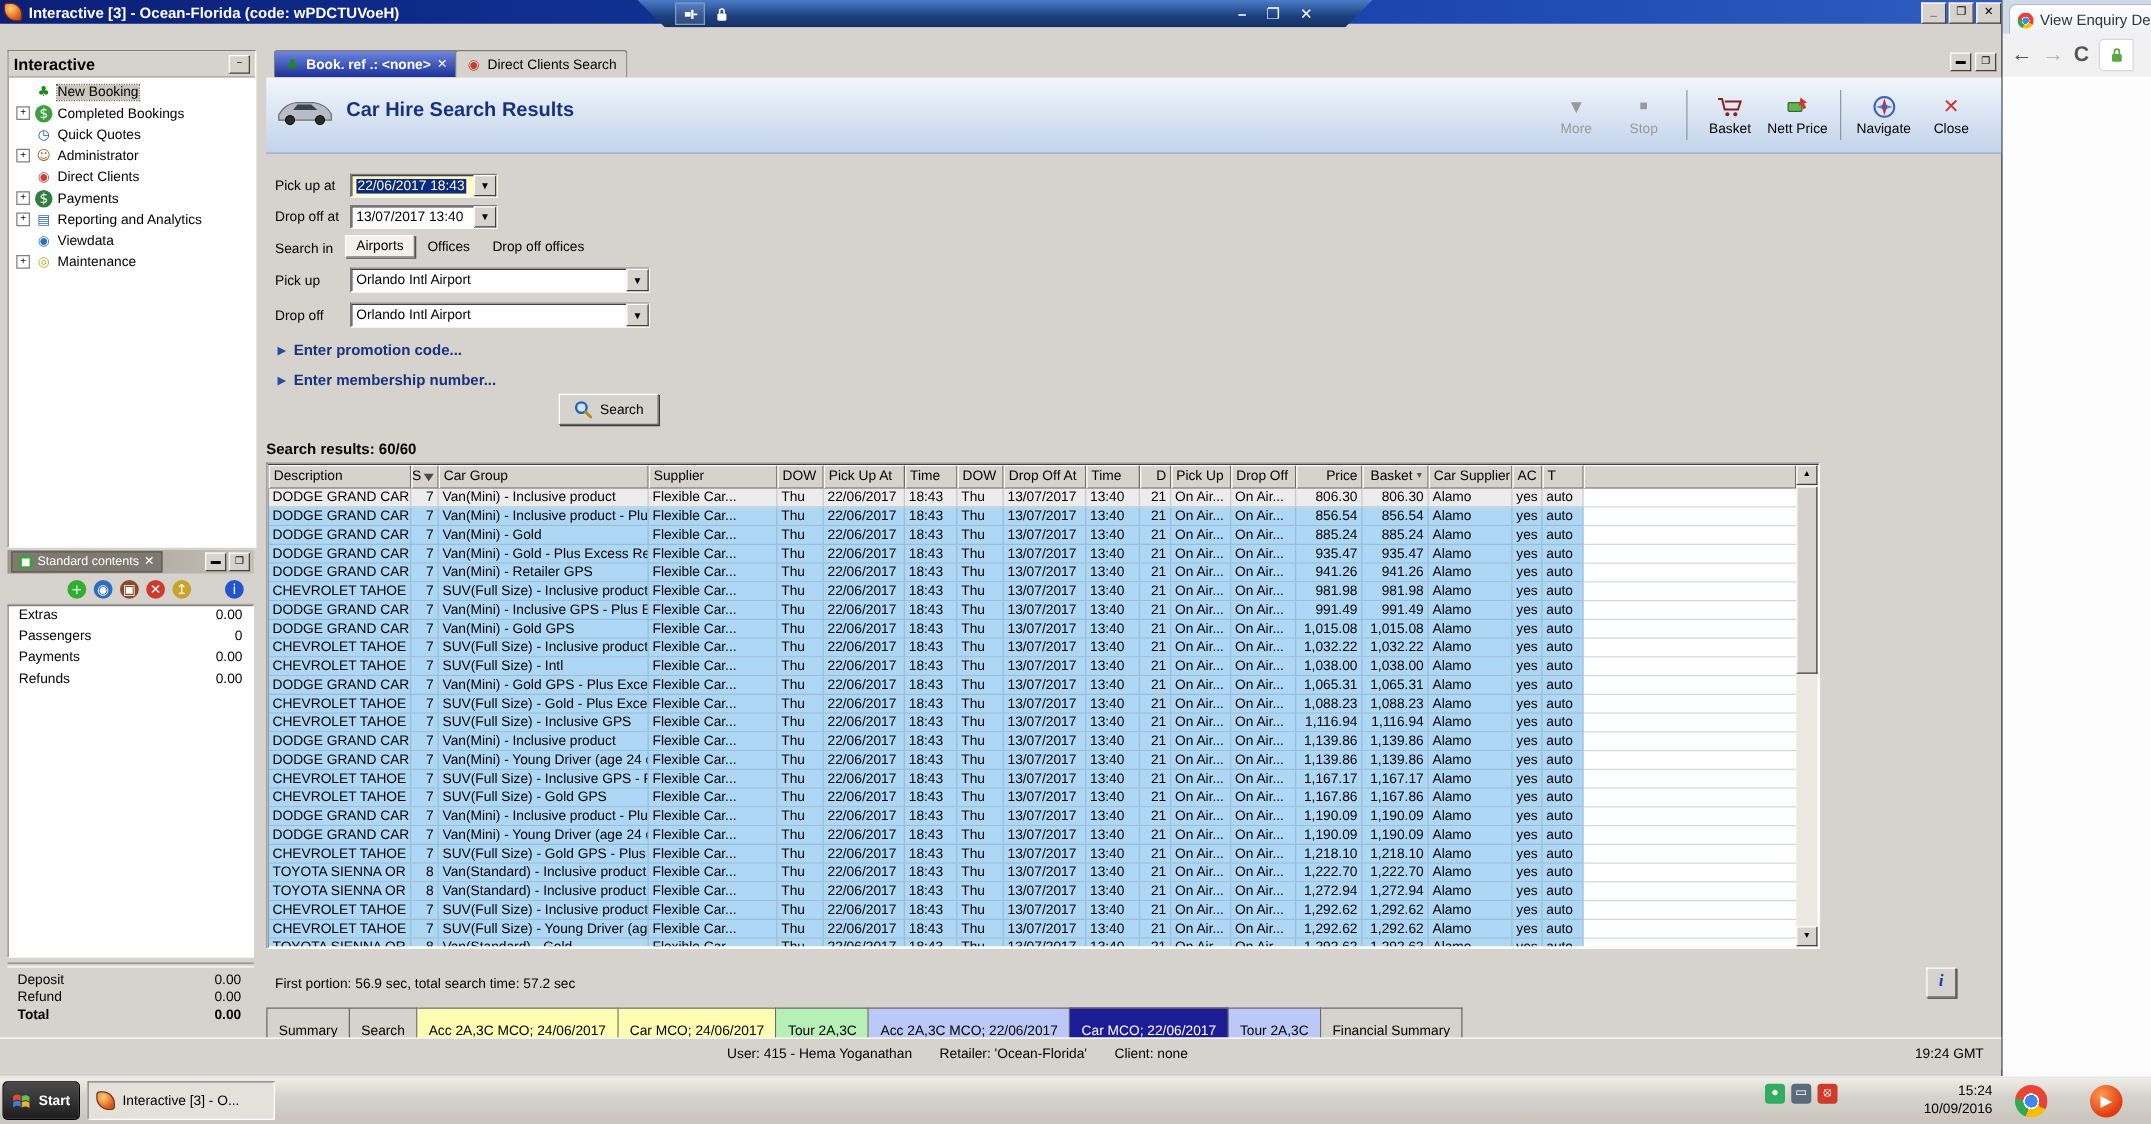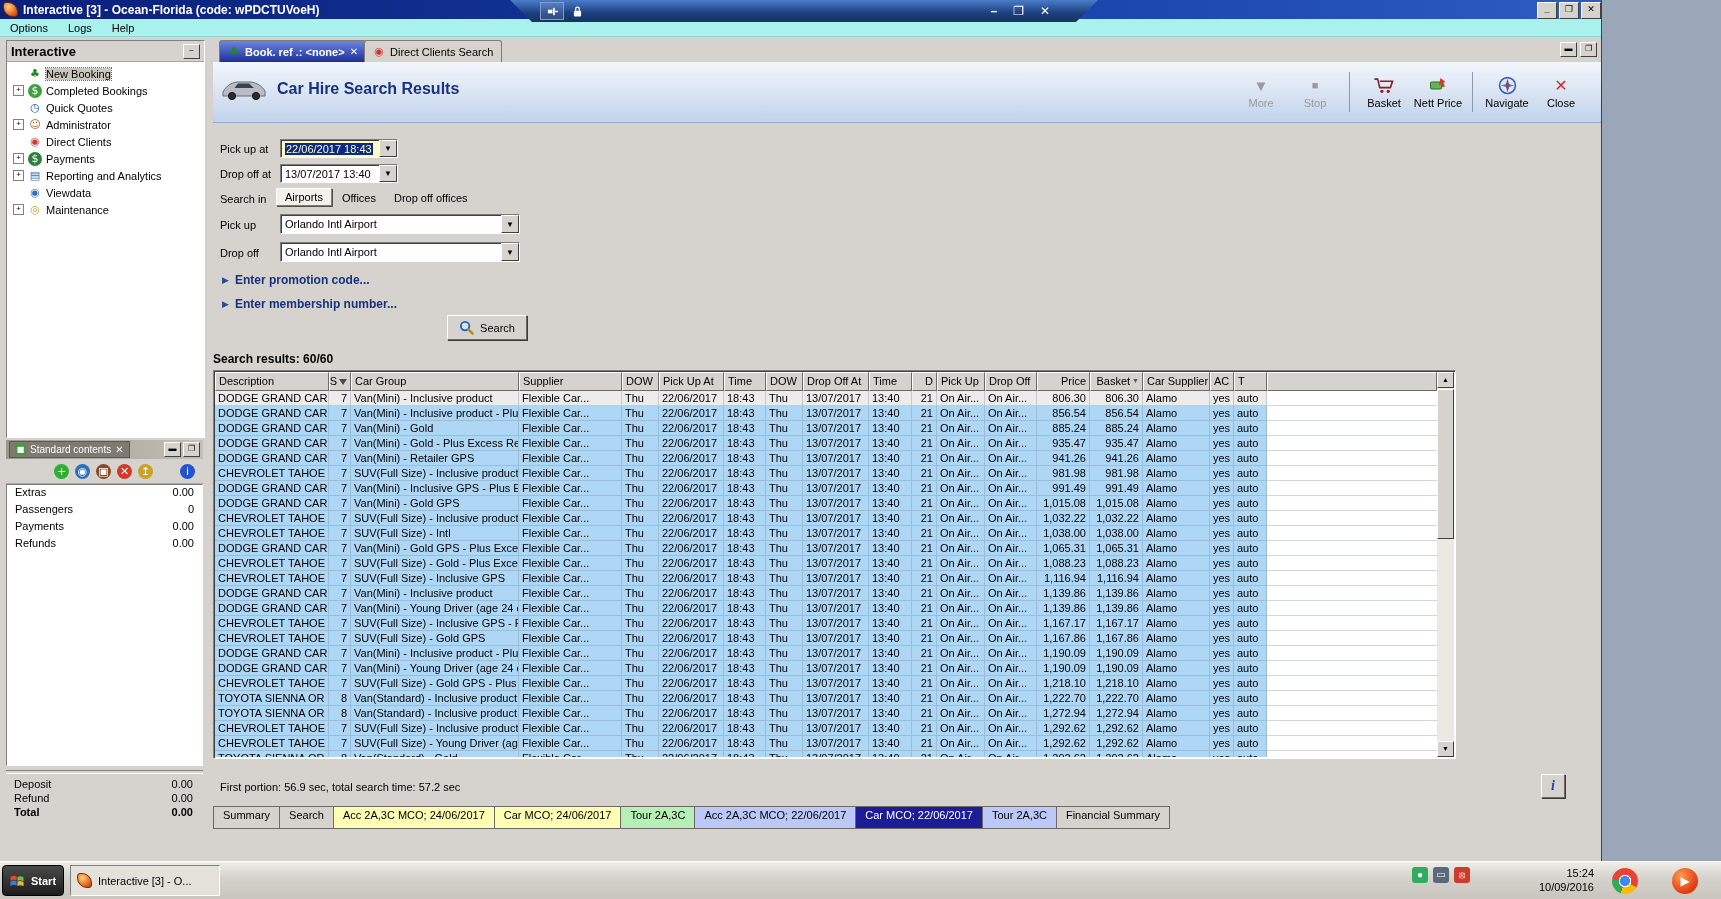--- a/index.html
+++ b/index.html
@@ -99,21 +99,21 @@
   .gcell.r{text-align:right;}
   .gcell.filler{background:#fff;border-right:none;}
   
   #vscroll{position:absolute;top:1px;right:1px;bottom:1px;width:17px;background:#ece9e2;}
   .sarrow{position:absolute;left:0;width:17px;height:16px;background:#d6d3ce;border:1px solid;border-color:#fff #404040 #404040 #fff;box-sizing:border-box;font-size:7px;text-align:center;line-height:13px;}
   #sthumb{position:absolute;left:0;top:17px;width:17px;height:150px;background:#d6d3ce;border:1px solid;border-color:#fff #404040 #404040 #fff;box-sizing:border-box;}
   
   #gfooter{left:220px;top:781px;font-size:11px;}
   #info-btn{left:1541px;top:774px;width:22px;height:22px;display:flex;align-items:center;justify-content:center;font-weight:bold;font-style:italic;color:#1c3fbf;font-family:"Liberation Serif",serif;font-size:14px;}
   #btabs{left:213px;top:806px;width:1388px;height:22px;display:flex;align-items:flex-start;}
-  .btab2{height:19px;padding:2px 9px 0 9px;border:1px solid #6d6a65;border-left:none;background:#d6d3ce;white-space:nowrap;}
+  .btab2{height:19px;padding:12px 9px 0 9px;border:1px solid #6d6a65;border-left:none;background:#d6d3ce;white-space:nowrap;}
   .btab2:first-child{border-left:1px solid #6d6a65;}
   .btab2.yellow{background:#fdfdb4;}
   .btab2.green{background:#b6f0b6;}
   .btab2.blue{background:#bcc8f8;}
   .btab2.selected{background:#1c1c96;color:#fff;}
   #statusbar{left:0px;top:830px;width:1601px;height:24px;background:#d6d3ce;border-top:1px solid #fff;display:flex;align-items:center;}
   #statusbar .mid{flex:1;text-align:center;display:flex;justify-content:center;gap:22px;}
   #statusbar .time{padding-right:14px;}
   
   #taskbar{left:0;top:861px;width:1721px;height:38px;background:linear-gradient(#f0eee9,#d6d3ce 40%,#c8c4bc);border-top:1px solid #fff;}
@@ -123,38 +123,52 @@
   .tray-ico{width:16px;height:16px;border-radius:3px;font-size:10px;line-height:16px;text-align:center;color:#fff;}
   #clock{position:absolute;left:1524px;top:4px;width:70px;text-align:right;line-height:14px;}
   #ql1{position:absolute;left:1612px;top:6px;width:26px;height:26px;}
   #ql2{position:absolute;left:1672px;top:6px;width:26px;height:26px;border-radius:50%;background:radial-gradient(circle at 35% 30%,#ff9a50,#e03a10 70%);color:#fff;text-align:center;line-height:26px;font-size:12px;}
 </style>
 </head>
 <body>
 
 <div id="root">
 
+  <div id="browser" class="abs">
+    <div class="tabzone"></div>
+    <div class="btab">
+      <span class="chromeball"></span>
+      <span>View Enquiry De</span>
+    </div>
+    <div class="btoolbar">
+      <span>←</span>
+      <span class="dim">→</span>
+      <span style="font-weight:bold;">C</span>
+      <span class="addr">
+        <svg width="11" height="14" viewBox="0 0 14 18">
+            <rect x="2" y="8" width="10" height="8" rx="1.5" fill="#58a846"></rect>
+            <path d="M4.5 8 V5.5 a2.5 2.5 0 0 1 5 0 V8" fill="none" stroke="#58a846" stroke-width="1.8"></path>
+          </svg>
+      </span>
+    </div>
+    <div class="page"></div>
+  </div>
 
   <div id="app" class="abs">
 
     <div id="titlebar" class="abs">
       <span class="appdiamond"></span>
       <span>Interactive [3] - Ocean-Florida (code: wPDCTUVoeH)</span>
     </div>
     <div class="abs" style="left:1537px;top:2px;display:flex;gap:2px;">
       <div class="winbtn">_</div>
       <div class="winbtn">❐</div>
       <div class="winbtn">✕</div>
     </div>
 
-    <div id="menubar" class="abs">
-        <span>Options</span>
-        <span>Logs</span>
-        <span>Help</span>
-      </div>
 
     <div id="sidebar" class="abs">
       <div id="sidebar-header">
         <span class="t">Interactive</span>
         <div class="minibtn">−</div>
       </div>
       <div id="tree">
           <div class="tree-item selected">
             <span class="expand none">+</span>
             <span class="mi" style="color: rgb(28, 138, 28); background: transparent;">♣</span>
@@ -986,20 +1000,28 @@
         <div class="btab2 ">Search</div>
         <div class="btab2 yellow">Acc 2A,3C MCO; 24/06/2017</div>
         <div class="btab2 yellow">Car MCO; 24/06/2017</div>
         <div class="btab2 green">Tour 2A,3C</div>
         <div class="btab2 blue">Acc 2A,3C MCO; 22/06/2017</div>
         <div class="btab2 selected">Car MCO; 22/06/2017</div>
         <div class="btab2 blue">Tour 2A,3C</div>
         <div class="btab2 ">Financial Summary</div>
       </div>
 
+    <div id="statusbar" class="abs">
+      <div class="mid">
+        <span>User: 415 - Hema Yoganathan</span>
+        <span>Retailer: 'Ocean-Florida'</span>
+        <span>Client: none</span>
+      </div>
+      <span class="time">19:24 GMT</span>
+    </div>
   </div>
 
   <div id="rdpbar" class="abs">
     <div class="left-icons">
       <span class="pinbox">
         <svg width="11" height="11" viewBox="0 0 12 12">
             <rect x="1" y="4" width="5" height="4" fill="#fff"></rect>
             <rect x="6.5" y="2" width="2" height="8" fill="#fff"></rect>
             <line x1="8.5" y1="6" x2="12" y2="6" stroke="#fff" stroke-width="1.4"></line>
           </svg>

